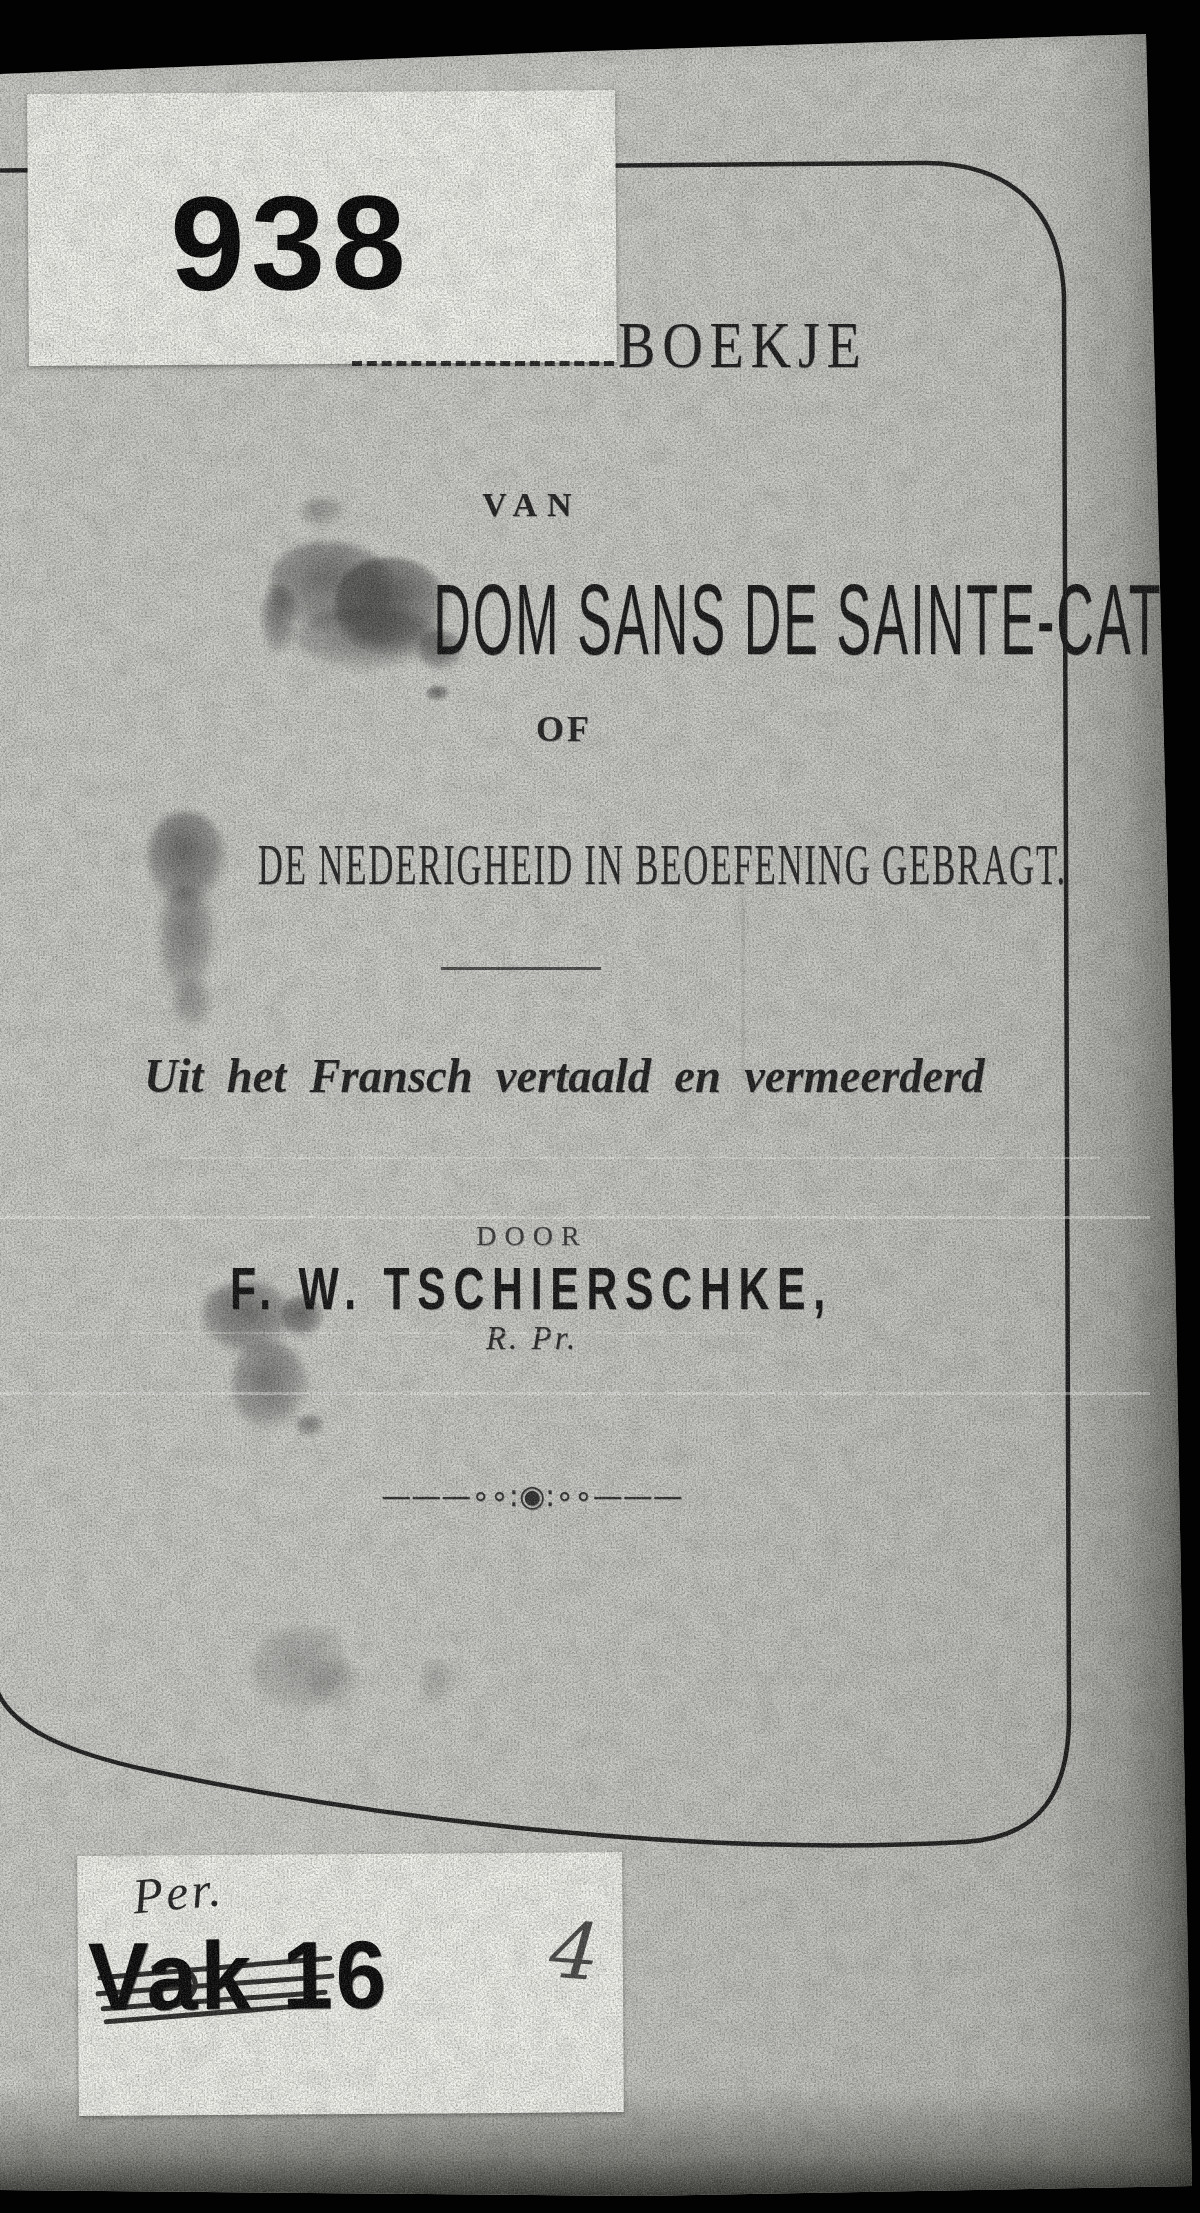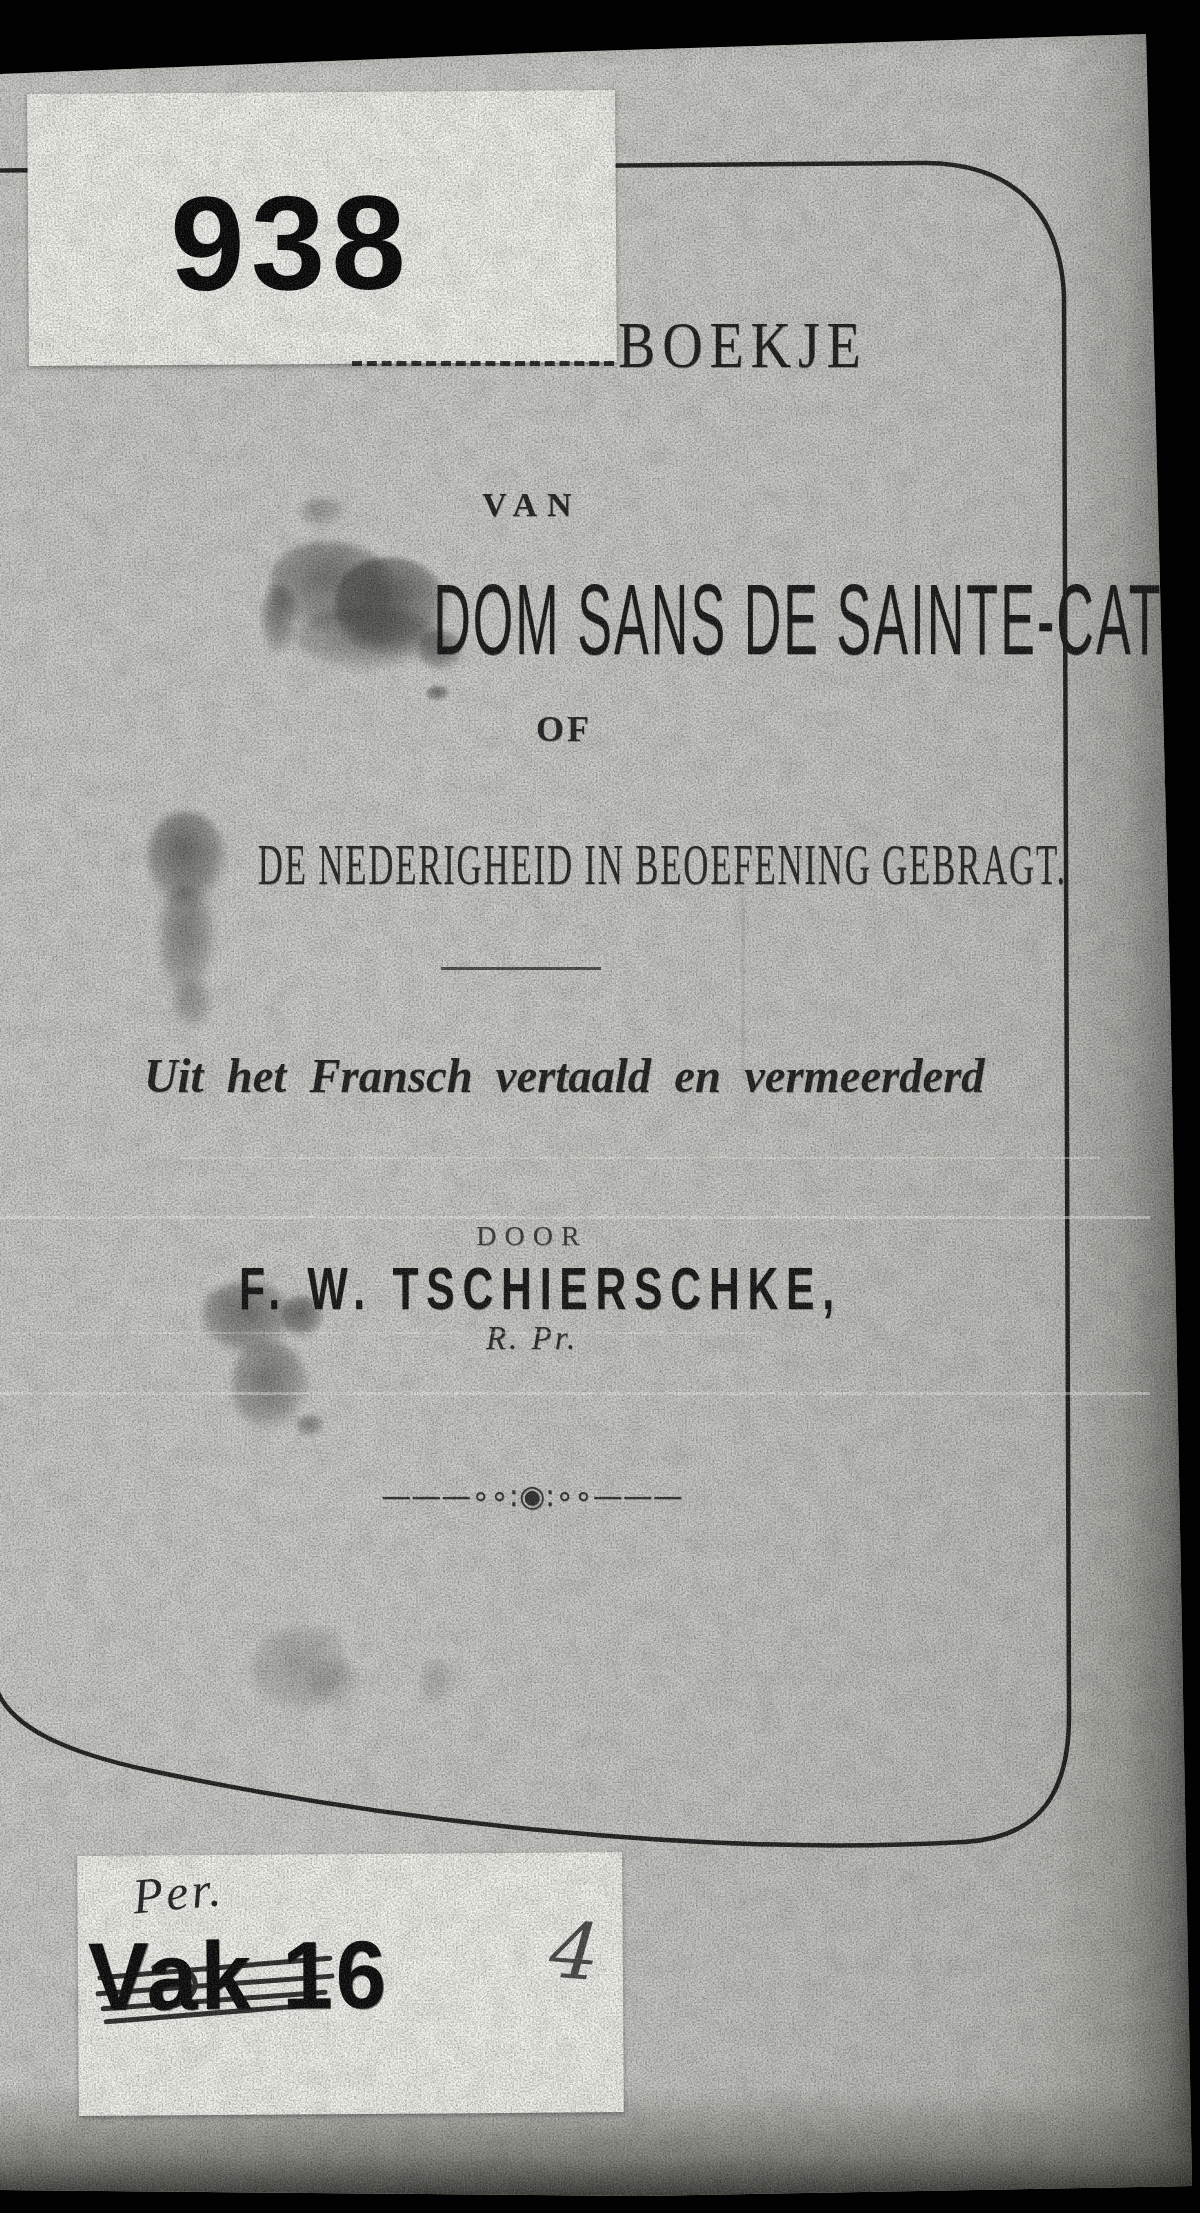--- a/index.html
+++ b/index.html
@@ -27,21 +27,21 @@
   .t-van{top:486px;font:700 34px "Liberation Serif",serif;letter-spacing:10px;color:#222;}
   .t-title{top:562px;font:400 100px "Liberation Sans",sans-serif;letter-spacing:4px;color:#181818;}
   .t-title span{display:inline-block;transform:scaleX(.52);transform-origin:center top;white-space:nowrap;}
   .t-of{top:708px;font:700 36px "Liberation Serif",serif;letter-spacing:3px;color:#242424;padding-left:32px;}
   .t-subtitle{top:831px;font:400 58px "Liberation Serif",serif;letter-spacing:3px;color:#262626;}
   .t-subtitle span{display:inline-block;transform:scaleX(.6);transform-origin:center top;white-space:nowrap;position:relative;left:-12px;}
   .rule-thin{position:absolute;left:441px;top:967px;width:160px;height:3px;background:#2d2d2d;opacity:.8;}
   .t-note{top:1048px;font:700 italic 48px "Liberation Serif",serif;word-spacing:12px;color:#1f1f1f;padding-left:32px;}
   .t-note span{display:inline-block;transform:scaleX(.97);transform-origin:center top;white-space:nowrap;}
   .t-door{top:1176px;font:400 28px "Liberation Serif",serif;letter-spacing:8px;color:#3a3a3a;margin-top:44px;}
-  .t-name{top:1254px;font:700 60px "Liberation Sans",sans-serif;letter-spacing:11px;color:#161616;padding-left:9px;}
+  .t-name{top:1254px;font:700 60px "Liberation Sans",sans-serif;letter-spacing:11px;color:#161616;}
   .t-name span{display:inline-block;transform:scaleX(.71);transform-origin:center top;white-space:nowrap;}
   .t-rpr{top:1320px;font:italic 400 33px "Liberation Serif",serif;letter-spacing:3px;color:#2a2a2a;}
   .t-ornament{top:1478px;font:400 30px "DejaVu Sans",sans-serif;color:#1d1d1d;opacity:.88;}
   .t-city{top:1650px;font:400 36px "Liberation Serif",serif;letter-spacing:13px;color:#2e2e2e;position:absolute;left:20px;width:1064px;text-align:center;}
   .t-pub{top:1700px;font:400 38px "Liberation Serif",serif;letter-spacing:6px;color:#252525;}
   .t-pub span{display:inline-block;transform:scaleX(.9);transform-origin:center top;white-space:nowrap;}
   .t-year{top:1852px;font:400 35px "Liberation Serif",serif;letter-spacing:4px;color:#282828;margin-top:28px;}
   
   .label{position:absolute;background:#f1f1ec;box-shadow:0 2px 5px rgba(0,0,0,.4);}
   .label-top{left:28px;top:92px;width:588px;height:272px;transform:rotate(-.4deg);}

